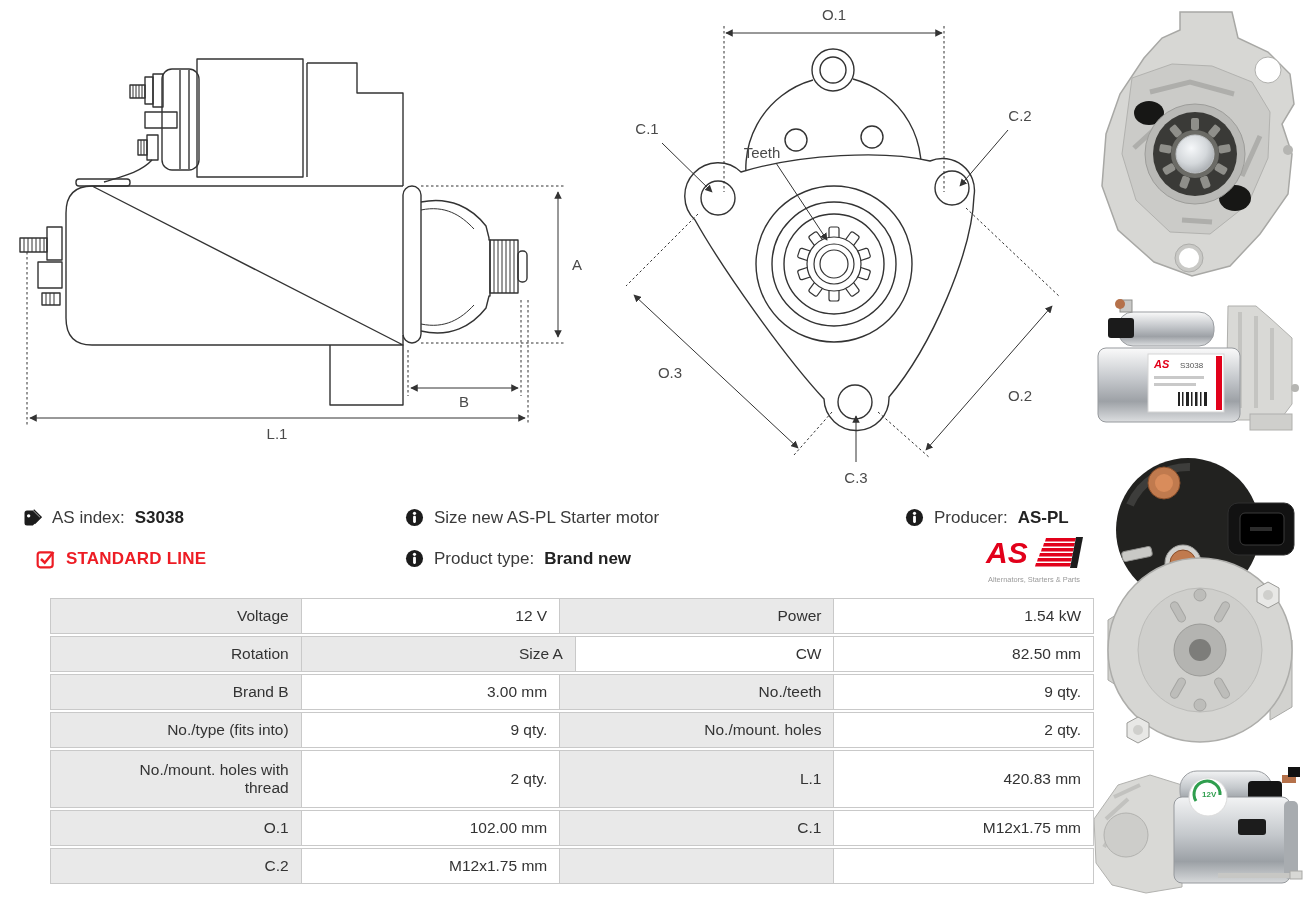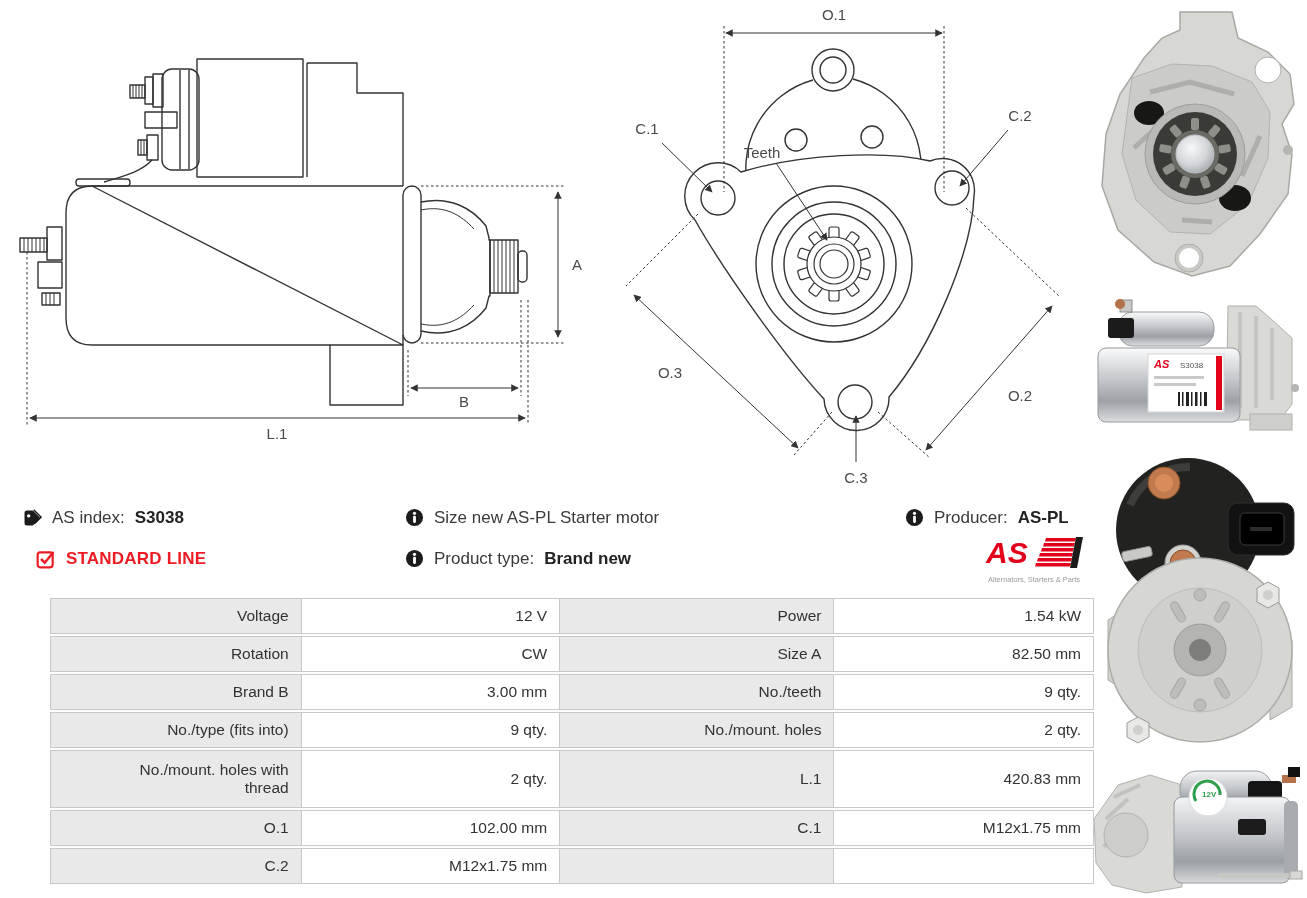--- a/index.html
+++ b/index.html
@@ -370,26 +370,26 @@
           <span>Power</span>
         </div>
       <div class="cell val2">
           <span>1.54 kW</span>
         </div>
     </div>
     <div class="trow">
       <div class="cell lbl">
           <span>Rotation</span>
         </div>
+      <div class="cell lbl2">
+          <span>Size A</span>
+        </div>
       <div class="cell val">
           <span>CW</span>
         </div>
-      <div class="cell lbl2">
-          <span>Size A</span>
-        </div>
       <div class="cell val2">
           <span>82.50 mm</span>
         </div>
     </div>
     <div class="trow">
       <div class="cell lbl">
           <span>Brand B</span>
         </div>
       <div class="cell val">
           <span>3.00 mm</span>

